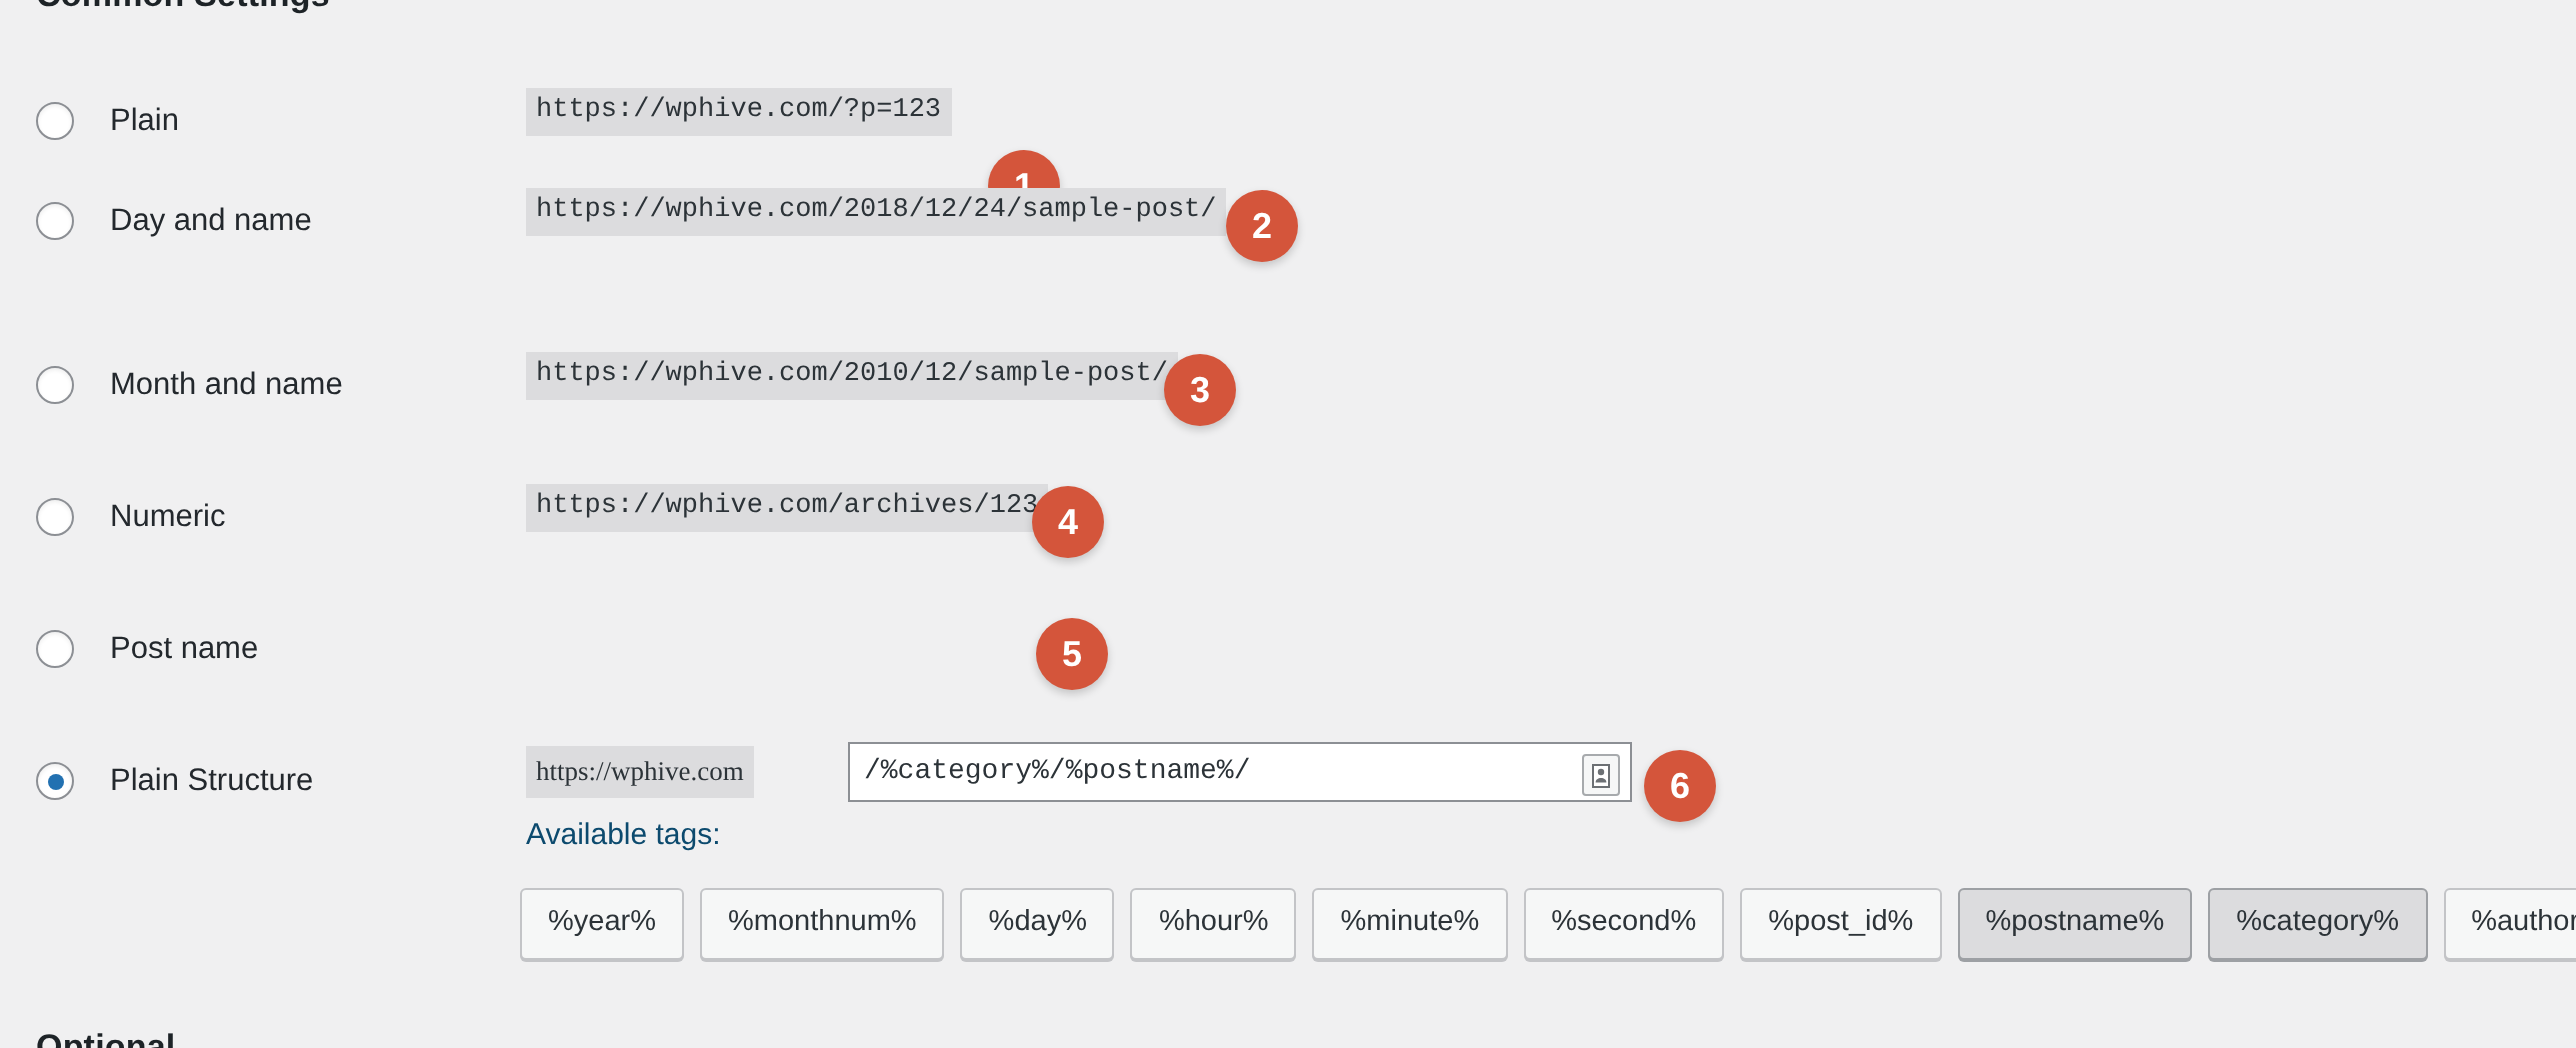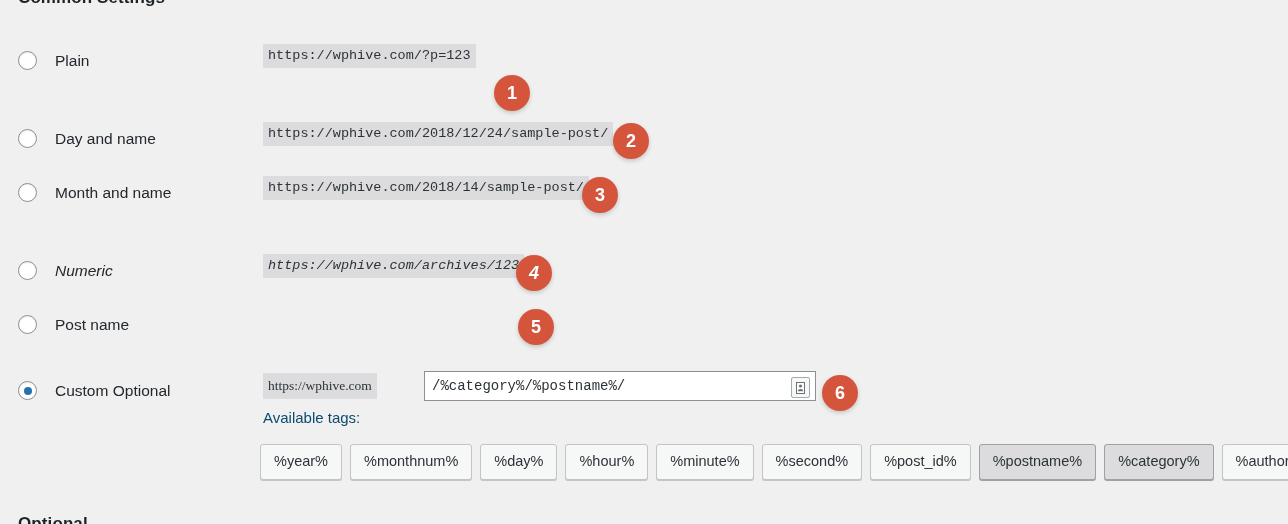--- a/index.html
+++ b/index.html
@@ -211,59 +211,59 @@
 
   <div class="row" style="top:42px;">
     <label class="opt-label">
       <span class="radio"></span>
       <span class="opt-text">Plain</span>
     </label>
     <span class="code" style="left:263px;">https://wphive.com/?p=123</span>
     <span class="badge" style="left:494px; top:33px;">1</span>
   </div>
 
-  <div class="row" style="top:120px;">
+  <div class="row" style="top:92px;">
     <label class="opt-label">
       <span class="radio"></span>
       <span class="opt-text">Day and name</span>
     </label>
     <span class="code" style="left:263px;">https://wphive.com/2018/12/24/sample-post/</span>
     <span class="badge" style="left:613px; top:3px;">2</span>
   </div>
 
   <div class="row" style="top:174px;">
     <label class="opt-label">
       <span class="radio"></span>
       <span class="opt-text">Month and name</span>
     </label>
-    <span class="code" style="left:263px;">https://wphive.com/2018/14/sample-post/</span>
+    <span class="code" style="left:263px;">https://wphive.com/2010/12/sample-post/</span>
     <span class="badge" style="left:582px; top:3px;">3</span>
   </div>
 
-  <div class="row" style="top:252px;font-style:italic;">
+  <div class="row" style="top:240px;">
     <label class="opt-label">
       <span class="radio"></span>
       <span class="opt-text">Numeric</span>
     </label>
     <span class="code" style="left:263px;">https://wphive.com/archives/123</span>
     <span class="badge" style="left:516px; top:3px;">4</span>
   </div>
 
   <div class="row" style="top:306px;">
     <label class="opt-label">
       <span class="radio"></span>
       <span class="opt-text">Post name</span>
     </label>
     <span class="badge" style="left:518px; top:3px;">5</span>
   </div>
 
   <div class="row" style="top:372px;">
     <label class="opt-label">
       <span class="radio checked"></span>
-      <span class="opt-text">Custom Optional</span>
+      <span class="opt-text">Plain Structure</span>
     </label>
     <span class="badge" style="left:822px; top:3px;">6</span>
   </div>
 
   <span class="prefix-code">https://wphive.com</span>
 
   <input class="struct-input" type="text" value="/%category%/%postname%/" style="">
 
   <span class="autofill-icon">
     <svg width="9" height="12" viewBox="0 0 9 12" aria-hidden="true">

